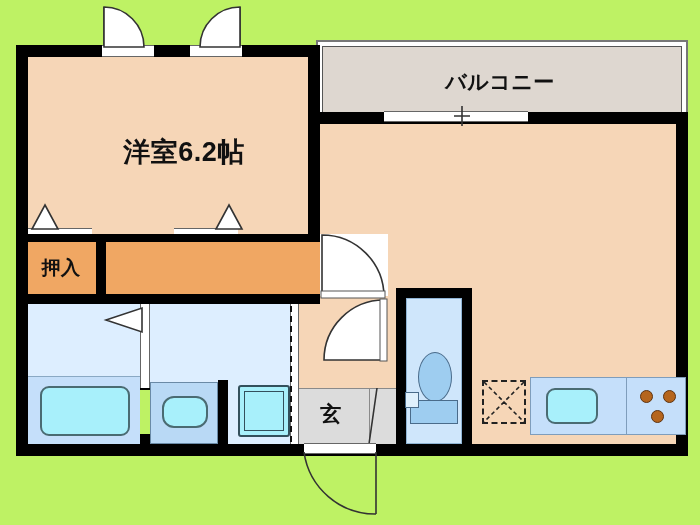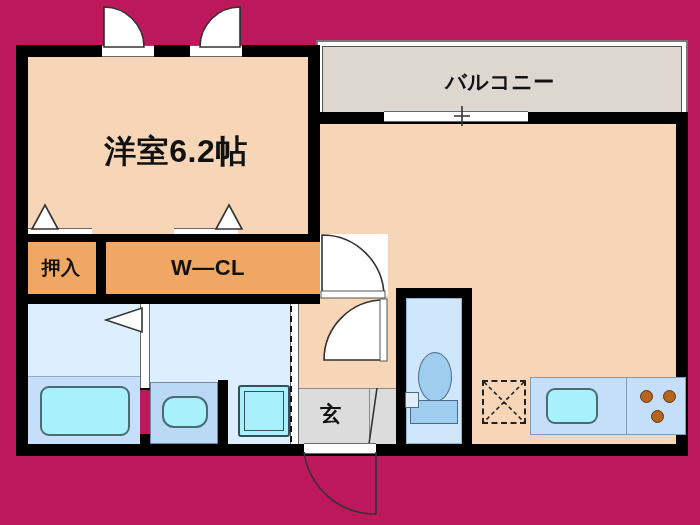--- a/index.html
+++ b/index.html
@@ -1,18 +1,18 @@
 <!DOCTYPE html>
 <html><head>
 <meta charset="utf-8">
 <style>
   html,body{margin:0;padding:0;background:#ffffff;}
   body{width:700px;height:525px;overflow:hidden;
        font-family:"Liberation Sans","DejaVu Sans",sans-serif;}
-  #plan{position:relative;width:700px;height:525px;background:#be185d;}
+  #plan{position:relative;width:700px;height:525px;background:#bef264;}
   .abs{position:absolute;box-sizing:border-box;}
 
   
   .fl-room{background:#f6d6b7;}
   .fl-balcony{background:#ded7d0;}
   .fl-closet{background:#f0a763;}
   .fl-wet{background:#ddeeff;}
   .fl-tubzone{background:#c5dffa;}
   .fl-tub{background:#a8f0fb;}
   .fl-genkan{background:#dcdcdc;}
@@ -59,21 +59,21 @@
   <div class="abs fl-balcony ol" style="left:322px;top:46px;width:360px;height:68px;"></div>
   <div class="label lab-center" style="left:500px;top:82px;font-size:21px;">バルコニー</div>
 
   <div class="abs wall" style="left:16px;top:45px;width:304px;height:12px;"></div>
   <div class="abs wall" style="left:16px;top:45px;width:12px;height:411px;"></div>
   <div class="abs wall" style="left:16px;top:444px;width:672px;height:12px;"></div>
   <div class="abs wall" style="left:676px;top:112px;width:12px;height:344px;"></div>
   <div class="abs wall" style="left:316px;top:112px;width:372px;height:12px;"></div>
 
   <div class="abs fl-room" style="left:28px;top:57px;width:292px;height:177px;"></div>
-  <div class="label lab-center" style="left:176px;top:152px;font-size:32px;">洋室6.2帖</div>
+  <div class="label lab-center" style="left:184px;top:152px;font-size:27px;">洋室6.2帖</div>
 
   <div class="abs wall" style="left:308px;top:45px;width:12px;height:250px;"></div>
 
   <div class="abs sash" style="left:102px;top:45px;width:52px;height:12px;"></div>
   <div class="abs sash" style="left:190px;top:45px;width:52px;height:12px;"></div>
   <svg style="left:102px;top:5px;width:56px;height:44px;">
     <path class="arcline" d="M2,2 L2,41"></path>
     <path class="arc" d="M2,2 A40,40 0 0,1 42,42 L2,42 Z" fill="#ffffff"></path>
   </svg>
   <svg style="left:186px;top:5px;width:60px;height:44px;">
@@ -88,21 +88,20 @@
   </svg>
   <svg style="left:214px;top:204px;width:34px;height:26px;">
     <path class="tri" d="M15,1 L28,25 L2,25 Z"></path>
   </svg>
 
   <div class="abs wall" style="left:16px;top:234px;width:304px;height:8px;"></div>
   <div class="abs fl-closet" style="left:28px;top:242px;width:68px;height:52px;"></div>
   <div class="abs wall" style="left:96px;top:234px;width:10px;height:68px;"></div>
   <div class="abs fl-closet" style="left:106px;top:242px;width:214px;height:52px;"></div>
   <div class="label lab-center" style="left:61px;top:268px;font-size:19px;">押入</div>
-  <div class="label lab-center" style="left:208px;top:268px;font-size:22px;">W—CL</div>
   <div class="abs wall" style="left:16px;top:294px;width:304px;height:10px;"></div>
 
   <div class="abs fl-room" style="left:320px;top:124px;width:356px;height:320px;"></div>
 
   <div class="abs sash" style="left:384px;top:111px;width:144px;height:11px;"></div>
   <svg style="left:450px;top:106px;width:24px;height:22px;">
     <path class="arcline" d="M12,0 L12,20 M4,10 L20,10" stroke-width="1.4"></path>
   </svg>
 
   <div class="abs wall" style="left:140px;top:304px;width:10px;height:86px;"></div>

